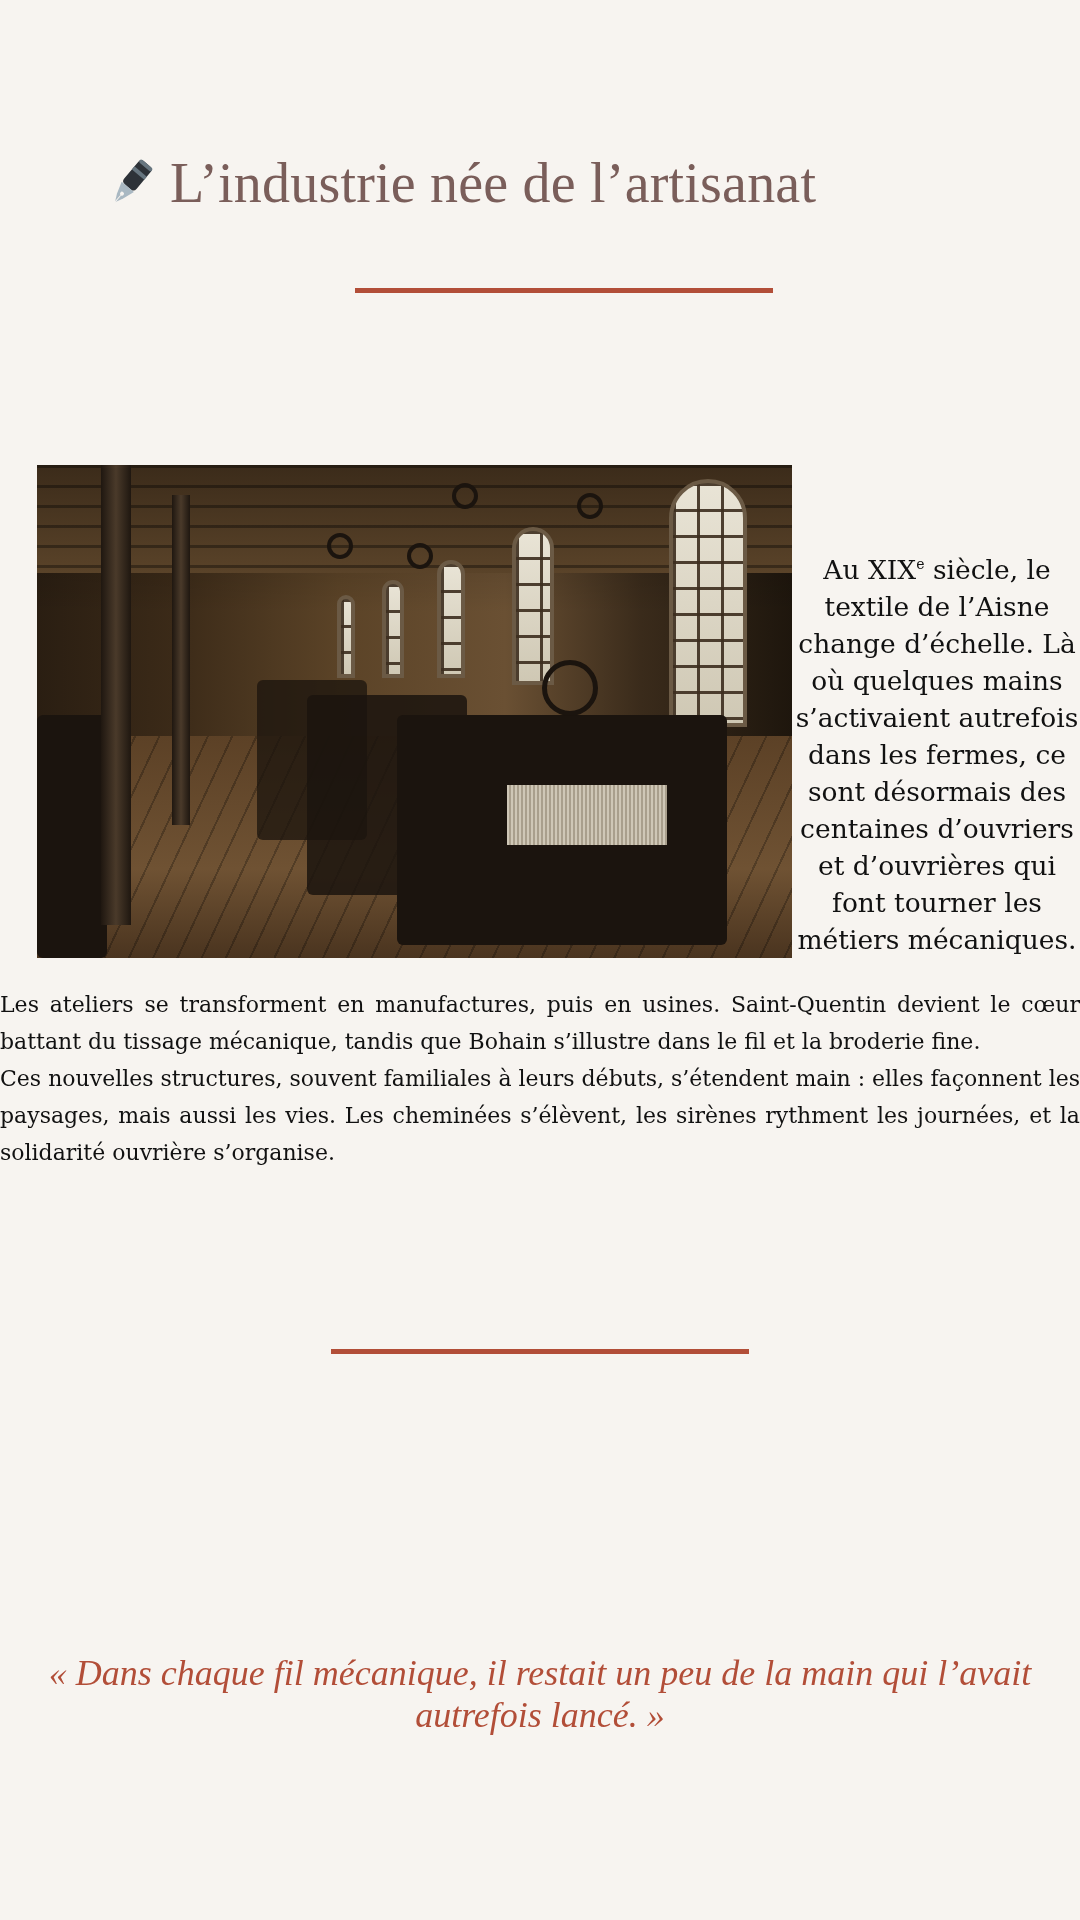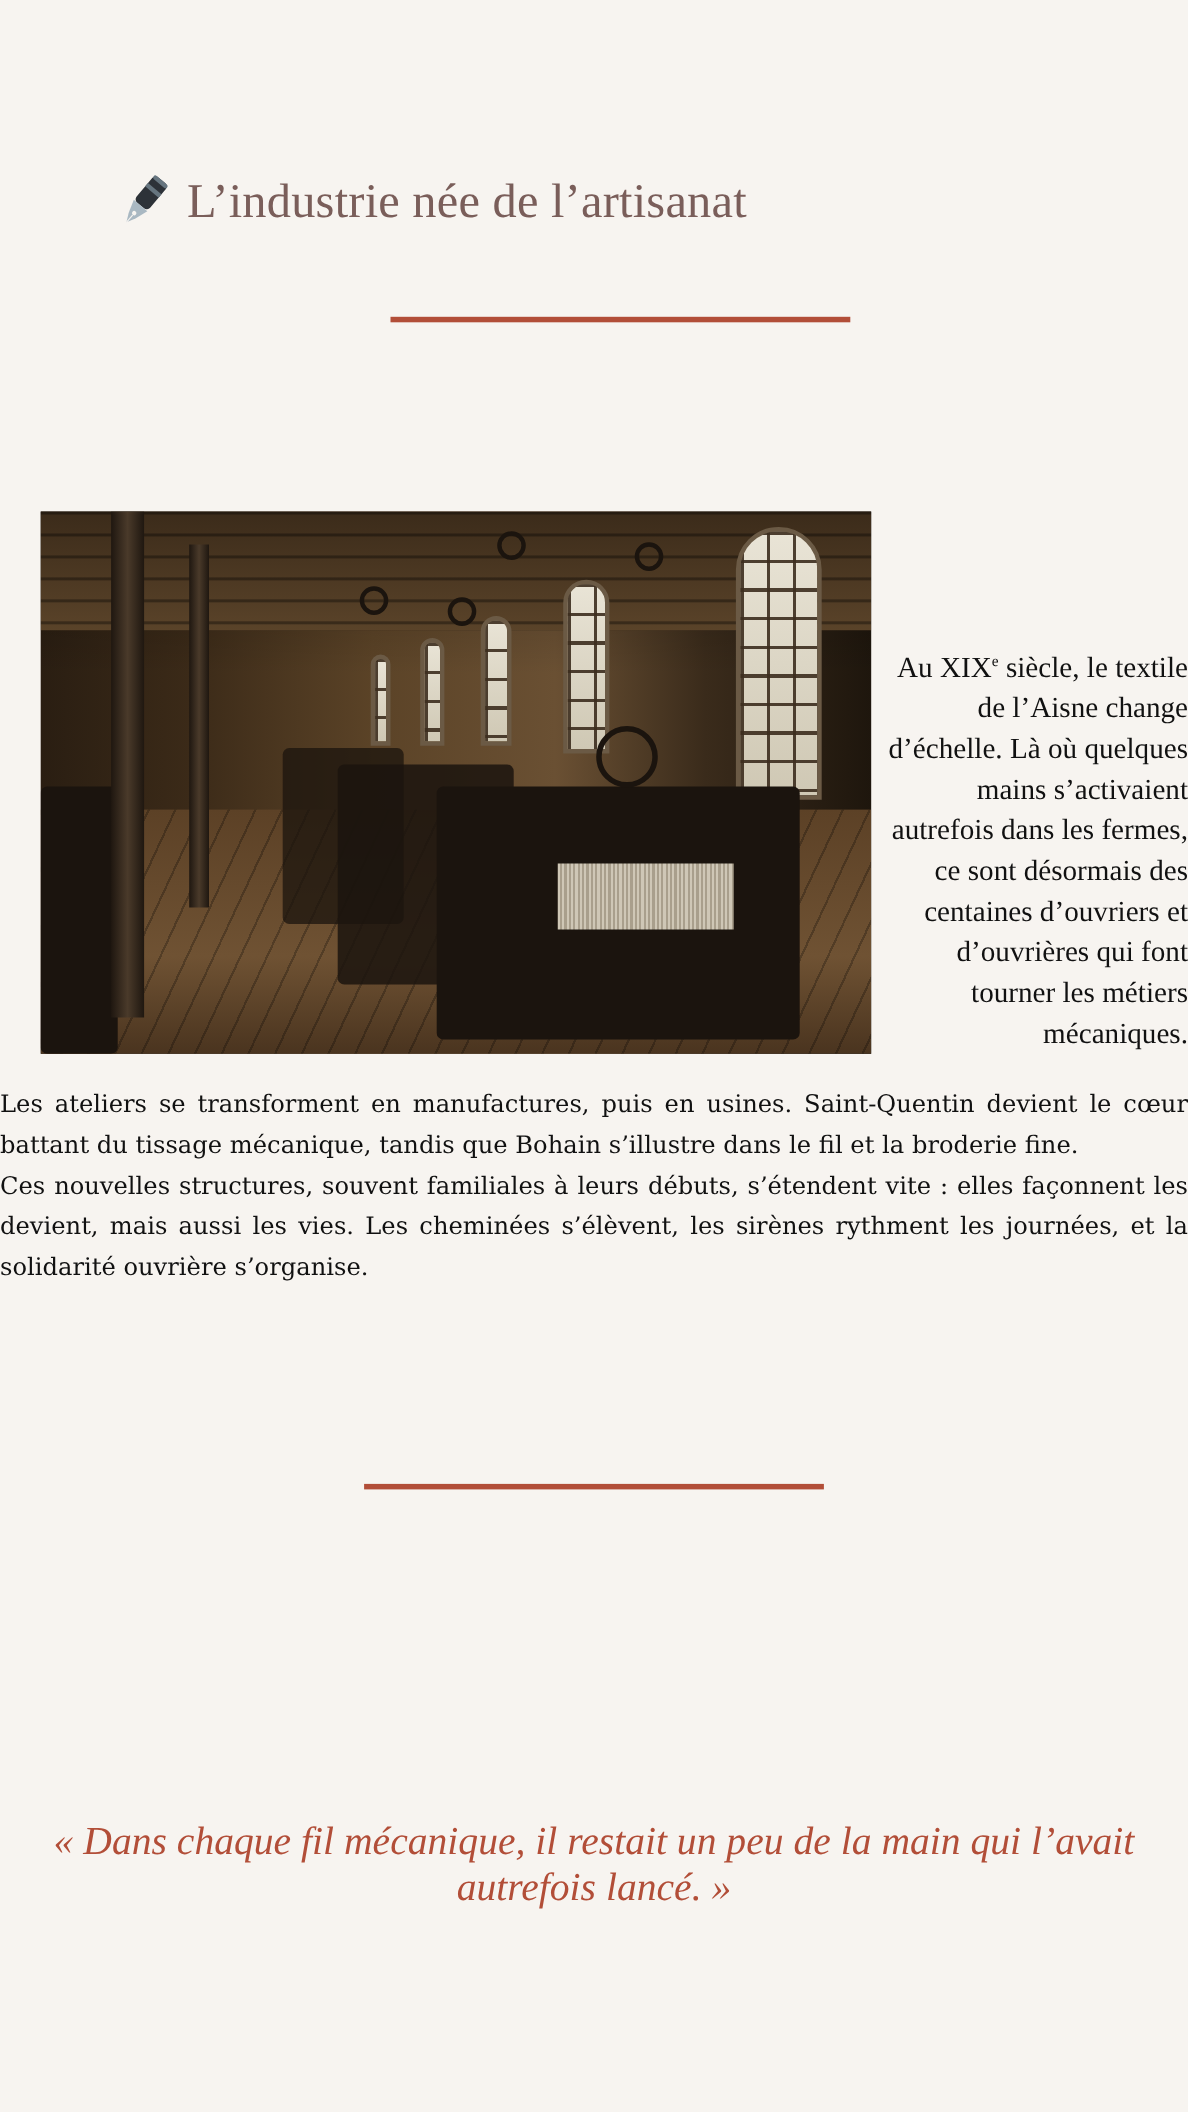--- a/index.html
+++ b/index.html
@@ -23,21 +23,21 @@
       align-items: center;
       gap: 12px;
     }
     .pen-icon {
       width: 54px;
       height: 54px;
       display: inline-block;
     }
     .page-title {
       font-family: "Liberation Serif", serif;
-      font-size: 44px;
+      font-size: 56px;
       font-weight: normal;
       color: #7a5e5a;
       margin: 0;
       line-height: 70px;
       letter-spacing: 0.2px;
     }
     .divider {
       position: absolute;
       height: 5px;
       background: #b24e38;
@@ -128,27 +128,26 @@
       width: 26px; height: 26px; border-radius: 50%;
       border: 4px solid #1b140e; box-sizing: border-box;
     }
     .photo .p1 { left: 415px; top: 18px; }
     .photo .p2 { left: 540px; top: 28px; }
     .photo .p3 { left: 290px; top: 68px; }
     .photo .p4 { left: 370px; top: 78px; }
 
     .side-text {
       flex: 1 1 auto;
-      text-align: right;
+      text-align: center;
       font-size: 26.5px;
       line-height: 37px;
       padding-bottom: 0;
       margin: 0;
       margin-left: 2px;
-      font-family: Liberation Serif, serif;
     }
     .side-text sup { font-size: 14px; vertical-align: 10px; }
 
     .body-text {
       position: absolute;
       left: 0;
       top: 986px;
       width: 1080px;
       font-size: 22px;
       line-height: 37px;
@@ -210,18 +209,18 @@
     <div class="loom l4"></div>
     <div class="cloth"></div>
     <div class="wheel"></div>
     <div class="column c1"></div>
   </div>
   <p class="side-text"><span>Au XIX</span><sup>e</sup><span> siècle, le textile de l’Aisne change d’échelle. Là où quelques mains s’activaient autrefois dans les fermes, ce sont désormais des centaines d’ouvriers et d’ouvrières qui font tourner les métiers mécaniques.</span></p>
 </div>
 
 <div class="body-text">
   <p>Les ateliers se transforment en manufactures, puis en usines. Saint-Quentin devient le cœur battant du tissage mécanique, tandis que Bohain s’illustre dans le fil et la broderie fine.</p>
-  <p>Ces nouvelles structures, souvent familiales à leurs débuts, s’étendent vite : elles façonnent les devient, mais aussi les vies. Les cheminées s’élèvent, les sirènes rythment les journées, et la solidarité ouvrière s’organise.</p>
+  <p>Ces nouvelles structures, souvent familiales à leurs débuts, s’étendent main : elles façonnent les paysages, mais aussi les vies. Les cheminées s’élèvent, les sirènes rythment les journées, et la solidarité ouvrière s’organise.</p>
 </div>
 
 <hr class="divider bottom">
 
 <p class="quote">« Dans chaque fil mécanique, il restait un peu de la main qui l’avait autrefois lancé. »</p>
 
 </body></html>

